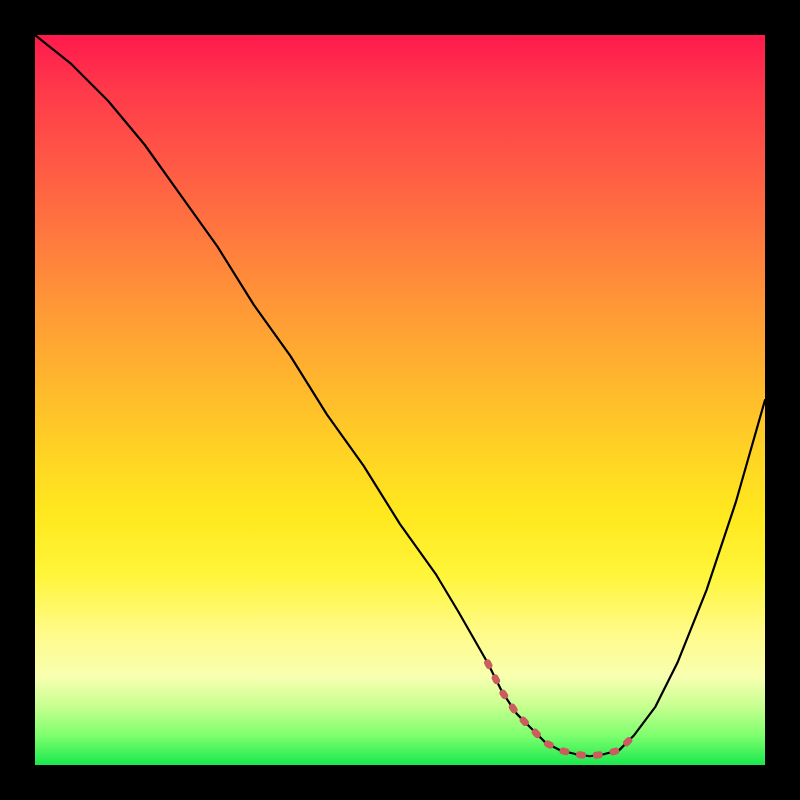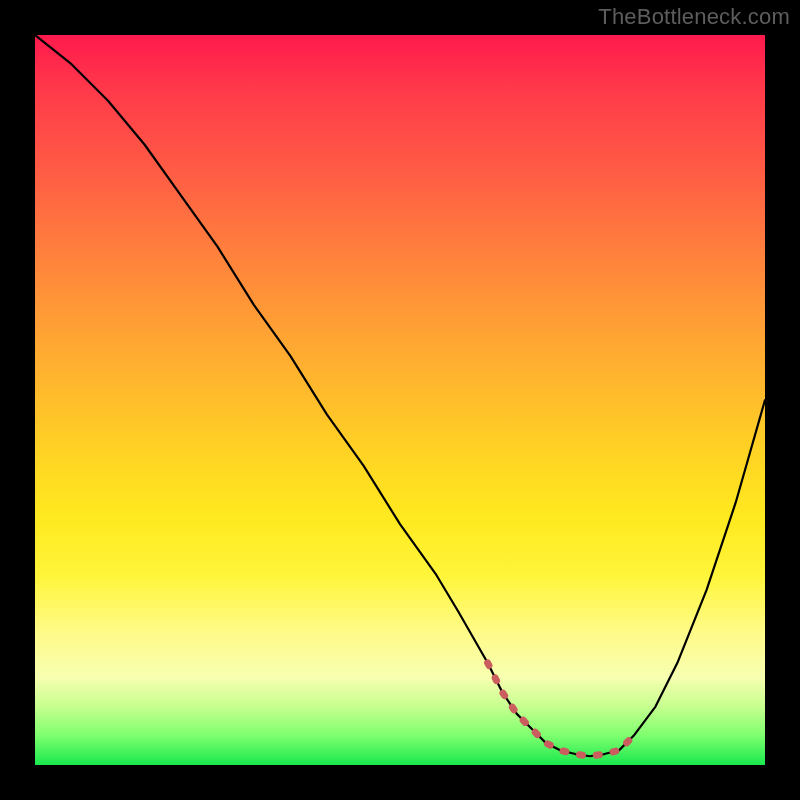--- a/index.html
+++ b/index.html
@@ -68,21 +68,20 @@
     width: 100%;
     height: 100%;
     overflow: visible;
   }
 </style>
 </head>
 <body>
 
 <div class="frame">
 
-  <div class="watermark">TheBottleneck.com</div>
 
   <div class="plot-area">
     <div class="gradient-bg"></div>
 
     <svg class="curve" viewBox="0 0 730 730" preserveAspectRatio="none">
       <path id="main-curve" fill="none" stroke="#000" stroke-width="2.2" stroke-linejoin="round" stroke-linecap="round" d="M0.00 0.00 L36.50 29.20 L73.00 65.70 L109.50 109.50 L146.00 160.60 L182.50 211.70 L219.00 270.10 L255.50 321.20 L292.00 379.60 L328.50 430.70 L365.00 489.10 L401.50 540.20 L423.40 576.70 L452.60 627.80 L467.20 657.00 L481.80 678.90 L496.40 693.50 L511.00 708.10 L525.60 715.40 L540.20 719.05 L554.80 721.24 L569.40 719.05 L584.00 715.40 L598.60 700.80 L620.50 671.60 L642.40 627.80 L671.60 554.80 L700.80 467.20 L730.00 365.00"></path>
       <path id="marker-curve" fill="none" stroke="#ca5d5d" stroke-width="7" stroke-linecap="round" stroke-linejoin="round" stroke-dasharray="3 14" d="M452.60 627.80 L467.20 657.00 L481.80 678.90 L496.40 693.50 L511.00 708.10 L525.60 715.40 L540.20 719.05 L554.80 721.24 L569.40 719.05 L584.00 715.40 L598.60 700.80"></path>
     </svg>
   </div>
 

